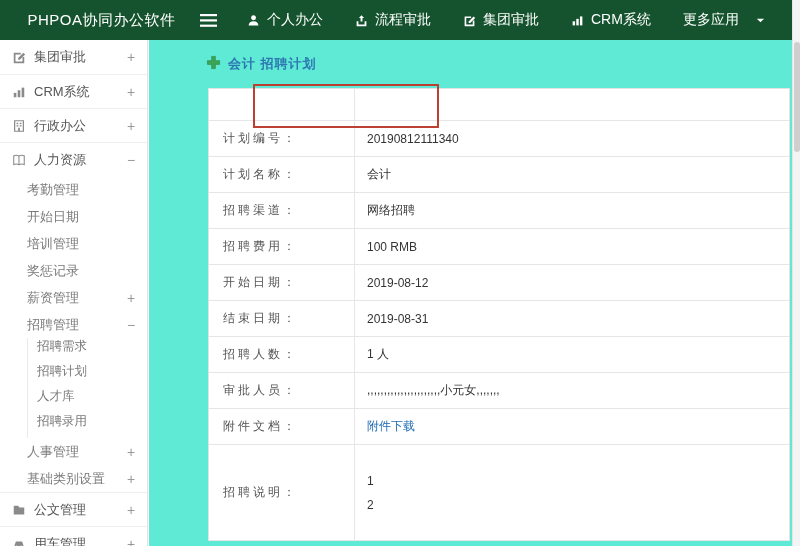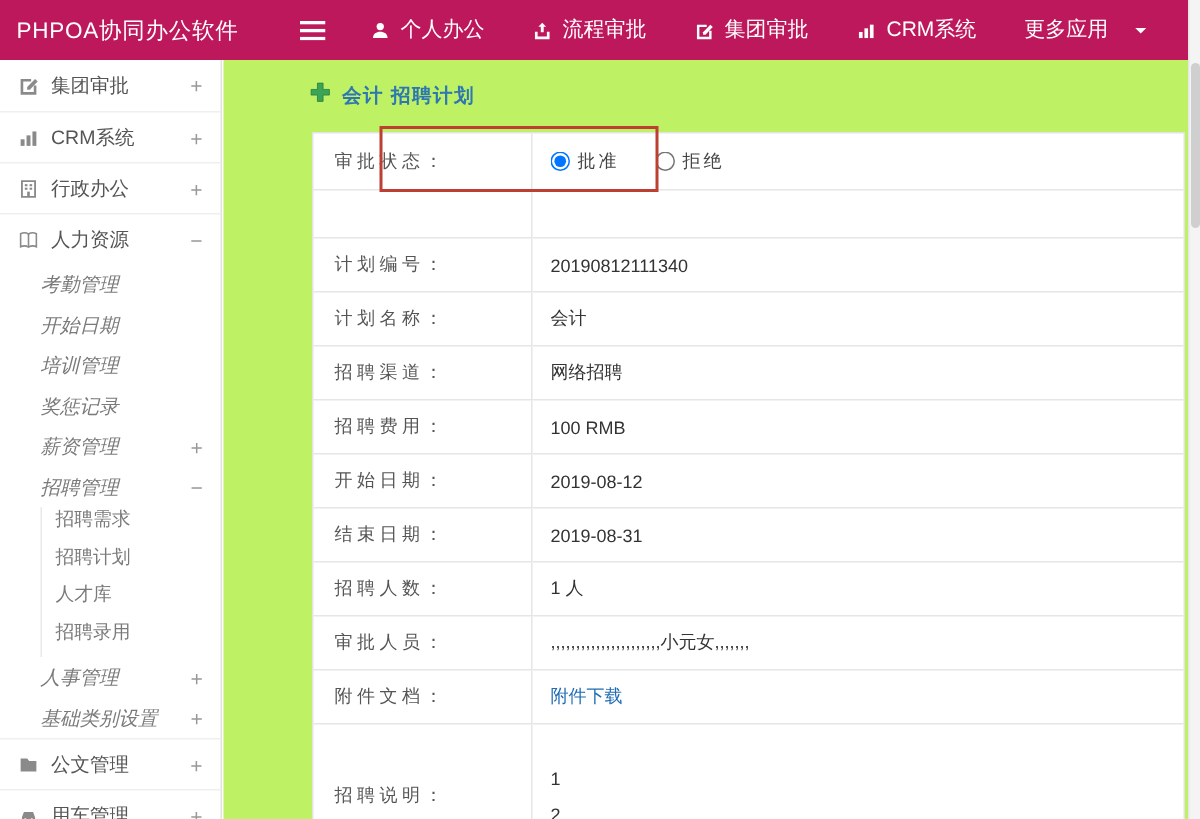--- a/index.html
+++ b/index.html
@@ -1,38 +1,38 @@
 <!DOCTYPE html>
 <html><head>
 <meta charset="utf-8">
 <style>
   *{margin:0;padding:0;box-sizing:border-box;}
   html,body{width:800px;height:546px;}
   body{position:relative;overflow:hidden;background:#fff;font-family:"Liberation Sans","DejaVu Sans",sans-serif;}
 
   
-  .navbar{position:absolute;top:0;left:0;width:800px;height:40px;background:#be185d;color:#fff;display:flex;align-items:center;}
+  .navbar{position:absolute;top:0;left:0;width:800px;height:40px;background:#14532d;color:#fff;display:flex;align-items:center;text-align:center;}
   .brand{font-size:15px;padding-left:11px;width:192px;letter-spacing:.5px;white-space:nowrap;}
   .hamburger{margin:0 14px 0 8px;display:flex;cursor:pointer;}
   .nav-item{height:40px;display:flex;align-items:center;gap:7px;padding:0 16px;font-size:14px;cursor:pointer;white-space:nowrap;}
   .nicon{display:flex;}
   .caret{display:flex;margin-left:9px;}
 
   
   .sidebar{position:absolute;top:40px;left:0;bottom:0;width:148px;background:#fff;border-right:1px solid #e2e2e2;overflow:hidden;font-size:13px;}
   .s0{height:34px;display:flex;align-items:center;gap:8px;padding:0 10px 0 12px;color:#555;border-top:1px solid #efefef;cursor:pointer;}
   .s0.first{border-top:none;}
   .sicon{display:flex;color:#8a8a8a;}
   .toggle{margin-left:auto;color:#999;font-size:14px;width:12px;text-align:center;}
-  .s1{height:27px;display:flex;align-items:center;padding:0 10px 0 27px;color:#7a7a7a;cursor:pointer;font-style:italic;}
+  .s1{height:27px;display:flex;align-items:center;padding:0 10px 0 27px;color:#7a7a7a;cursor:pointer;}
   .s2-group{margin-left:27px;border-left:1px solid #e9e9e9;}
   .s2{height:25px;display:flex;align-items:flex-start;padding-left:9px;font-size:12.5px;color:#7a7a7a;cursor:pointer;}
 
   
-  .main{position:absolute;top:40px;left:149px;right:8px;bottom:0;background:#bef264;overflow:hidden;}
+  .main{position:absolute;top:40px;left:149px;right:8px;bottom:0;background:#5eead4;overflow:hidden;}
   .page-title{height:48px;display:flex;align-items:center;gap:7px;padding-left:57px;}
   .title-text{color:#2e77b2;font-weight:bold;font-size:13px;letter-spacing:1px;}
   .form-table{position:absolute;left:59px;top:48px;width:582px;background:#fff;border:1px solid #e3e3e3;border-bottom:0;}
   .frow{display:flex;border-bottom:1px solid #e6e6e6;}
   .fl{width:146px;border-right:1px solid #e6e6e6;display:flex;align-items:center;padding-left:14px;font-size:12px;color:#555;letter-spacing:3px;white-space:nowrap;}
   .fv{flex:1;display:flex;align-items:center;padding:0 12px;font-size:12px;color:#333;}
   .h-status{height:38px;}
   .h-btn{height:32px;}
   .h-std{height:36px;}
   .h-desc{height:96px;}
@@ -226,33 +226,20 @@
     <span>
       <svg width="15" height="15" viewBox="0 0 16 16">
           <path d="M6 1.5h4V6h4.5v4H10v4.5H6V10H1.5V6H6z" fill="#3ba455" stroke="#2c8042" stroke-width="0.6"></path>
         </svg>
     </span>
     <span class="title-text">会计 招聘计划</span>
   </div>
 
   <div class="form-table">
 
-    <div class="frow h-status">
-      <div class="fl">审批状态：</div>
-      <div class="fv">
-        <label class="radio-opt">
-          <input type="radio" name="approval" checked="" style="">
-          <span>批准</span>
-        </label>
-        <label class="radio-opt">
-          <input type="radio" name="approval" style="">
-          <span>拒绝</span>
-        </label>
-      </div>
-    </div>
 
     <div class="frow h-btn">
       <div class="fl"></div>
     </div>
 
     <div class="frow h-std">
       <div class="fl">计划编号：</div>
       <div class="fv">20190812111340</div>
     </div>
     <div class="frow h-std">

